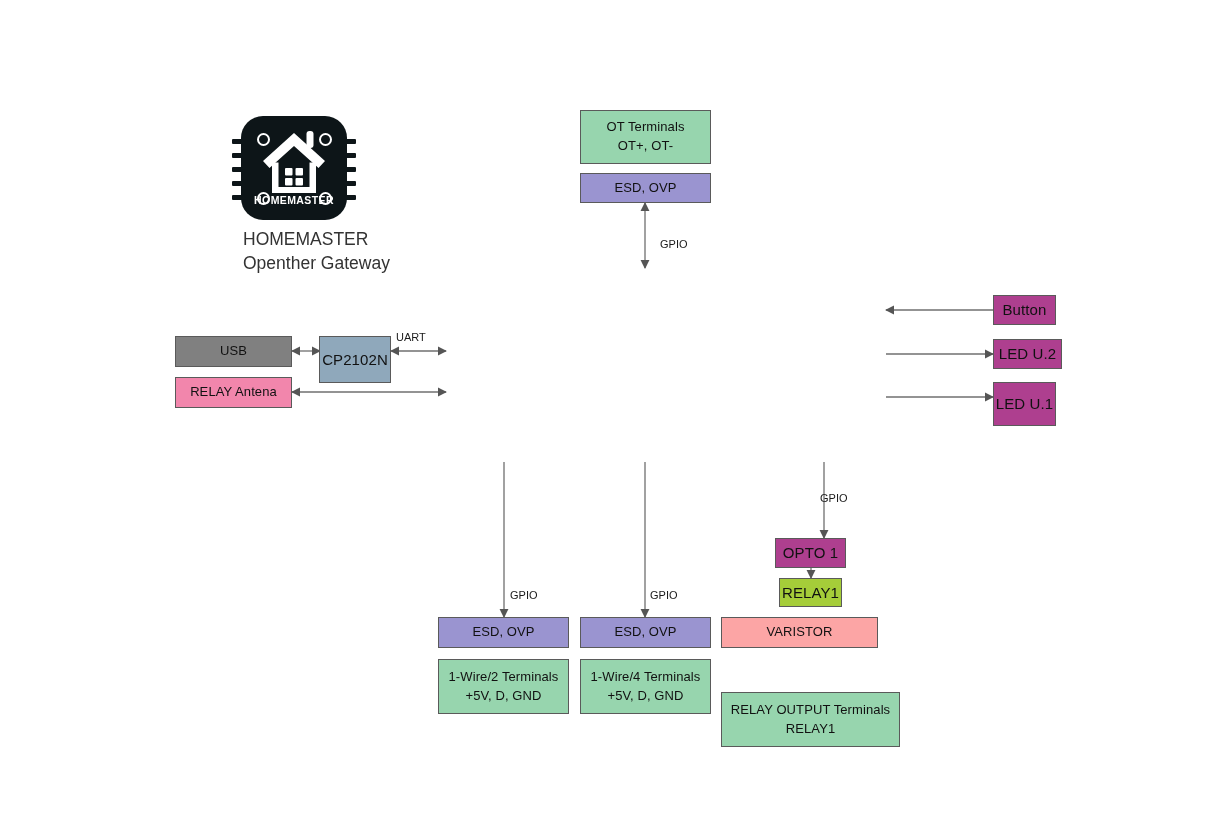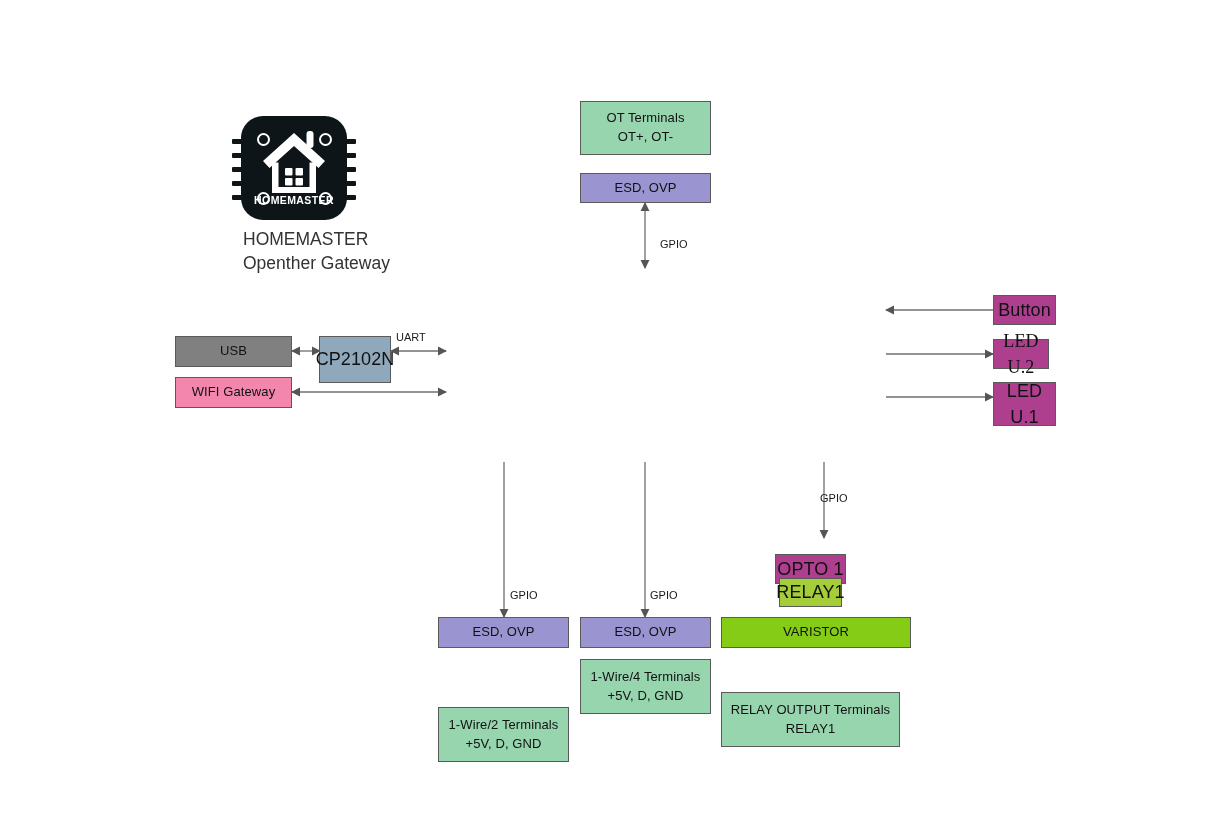--- a/index.html
+++ b/index.html
@@ -30,21 +30,21 @@
     font-size: 13px;
     line-height: 1.45;
     text-align: center;
     letter-spacing: 0.1px;
   }
   .node .l2 { display: block; }
   .node.big {
     font-size: 24px;
     letter-spacing: 0.2px;
   }
-  .node.sm { font-size: 18px; }
+  .node.sm { font-size: 15px; }
 
   
   #logo-wrap {
     position: absolute;
     left: 231px;
     top: 113px;
     width: 126px;
     height: 110px;
   }
   #logo-chip {
@@ -168,79 +168,79 @@
         <rect x="64.5" y="55" width="7.5" height="7.5" rx="1"></rect>
         <rect x="54" y="65" width="7.5" height="7.5" rx="1"></rect>
         <rect x="64.5" y="65" width="7.5" height="7.5" rx="1"></rect>
       </g>
       <text x="63" y="91" fill="#ffffff" font-family="'Liberation Sans', sans-serif" font-size="10.5" font-weight="bold" letter-spacing="0.4" text-anchor="middle">HOMEMASTER</text>
     </svg>
   </div>
   <div id="logo-caption">HOMEMASTER
 Openther Gateway</div>
 
-  <div class="node" style="left:580px; top:101px; width:131px; height:54px; background:#97d5ae;">
+  <div class="node" style="left:580px; top:110px; width:131px; height:54px; background:#97d5ae;">
     <span>OT Terminals</span>
     <span class="l2">OT+, OT-</span>
   </div>
   <div class="node" style="left:580px; top:173px; width:131px; height:30px; background:#9a94d0;">
     <span>ESD, OVP</span>
   </div>
   <div class="elabel" style="left:660px; top:238px;">GPIO</div>
 
 
   <div class="node" style="left:175px; top:336px; width:117px; height:31px; background:#808080;">
     <span>USB</span>
   </div>
   <div class="node sm" style="left:319px; top:336px; width:72px; height:47px; background:#8fa8bb;">
     <span>CP2102N</span>
   </div>
   <div class="elabel" style="left:396px; top:331px;">UART</div>
   <div class="node" style="left:175px; top:377px; width:117px; height:31px; background:#f286ac;">
-    <span>WIFI Gateway</span>
+    <span>RELAY Antena</span>
   </div>
 
   <div class="node sm" style="left:993px; top:295px; width:63px; height:30px; background:#ae3f8f; color:#111111;">
     <span>Button</span>
   </div>
-  <div class="node sm" style="left:993px; top:339px; width:56px; height:30px; background:#ae3f8f; color:#111111;font-family:Liberation Serif, serif;">
+  <div class="node sm" style="left:993px; top:339px; width:69px; height:30px; background:#ae3f8f; color:#111111;">
     <span>LED U.2</span>
   </div>
   <div class="node sm" style="left:993px; top:382px; width:63px; height:44px; background:#ae3f8f; color:#111111;">
     <span>LED U.1</span>
   </div>
 
   <div class="elabel" style="left:820px; top:492px;">GPIO</div>
-  <div class="node sm" style="left:775px; top:538px; width:71px; height:30px; background:#ae3f8f; color:#111111;margin-top:16px;">
+  <div class="node sm" style="left:775px; top:538px; width:71px; height:30px; background:#ae3f8f; color:#111111;">
     <span>OPTO 1</span>
   </div>
   <div class="node sm" style="left:779px; top:578px; width:63px; height:29px; background:#a5cd39;">
     <span>RELAY1</span>
   </div>
 
   <div class="elabel" style="left:510px; top:589px;">GPIO</div>
   <div class="elabel" style="left:650px; top:589px;">GPIO</div>
 
   <div class="node" style="left:438px; top:617px; width:131px; height:31px; background:#9a94d0;">
     <span>ESD, OVP</span>
   </div>
-  <div class="node" style="left:438px; top:659px; width:131px; height:55px; background:#97d5ae;margin-top:48px;">
+  <div class="node" style="left:438px; top:659px; width:131px; height:55px; background:#97d5ae;">
     <span>1-Wire/2 Terminals</span>
     <span class="l2">+5V, D, GND</span>
   </div>
 
   <div class="node" style="left:580px; top:617px; width:131px; height:31px; background:#9a94d0;">
     <span>ESD, OVP</span>
   </div>
   <div class="node" style="left:580px; top:659px; width:131px; height:55px; background:#97d5ae;">
     <span>1-Wire/4 Terminals</span>
     <span class="l2">+5V, D, GND</span>
   </div>
 
-  <div class="node" style="left:721px; top:617px; width:190px; height:31px; background:#84cc16;">
+  <div class="node" style="left:721px; top:617px; width:157px; height:31px; background:#fca5a5;">
     <span>VARISTOR</span>
   </div>
   <div class="node" style="left:721px; top:692px; width:179px; height:55px; background:#97d5ae;">
     <span>RELAY OUTPUT Terminals</span>
     <span class="l2">RELAY1</span>
   </div>
 
 </div>
 
 </body></html>

